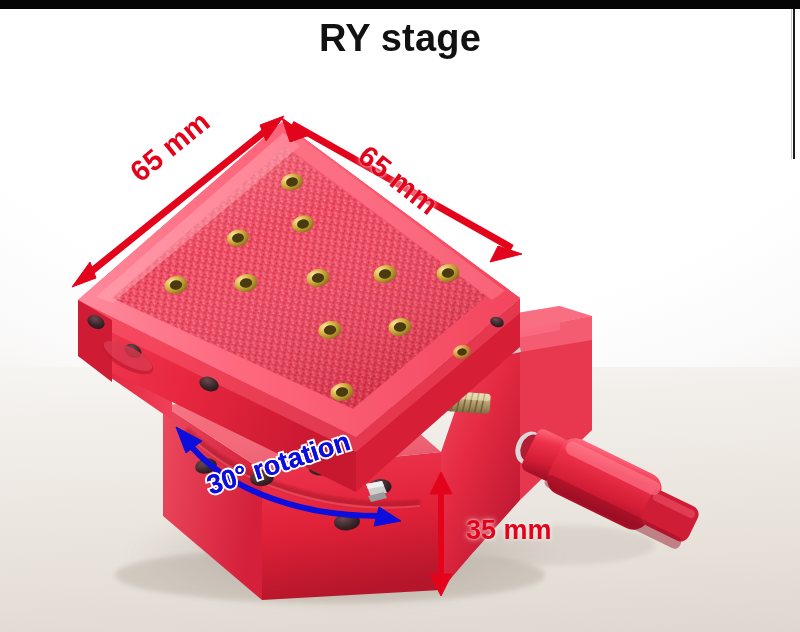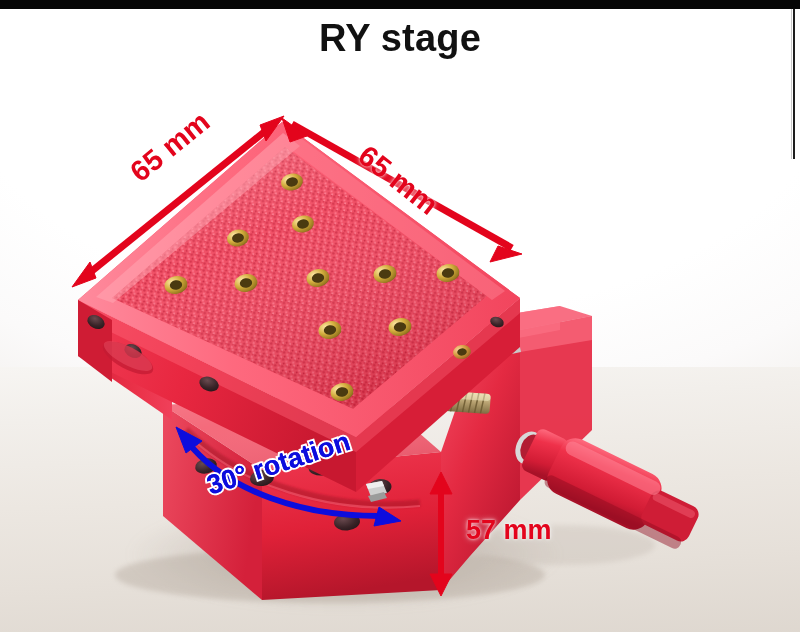--- a/index.html
+++ b/index.html
@@ -317,18 +317,18 @@
       <polygon points="176,427 186,453 202,441"></polygon>
       <polygon points="401,521 379,507 374,526"></polygon>
     </g>
   </svg>
   </div>
 
   <div class="anno anno-red lbl-65a">65 mm</div>
 
   <div class="anno anno-red lbl-65b">65 mm</div>
 
-  <div class="anno anno-red lbl-35">57 mm</div>
+  <div class="anno anno-red lbl-35">35 mm</div>
 
   <div class="anno lbl-rot">30° rotation</div>
   <div class="anno lbl-rot-fill">30° rotation</div>
 
 </div>
 
 </body></html>

